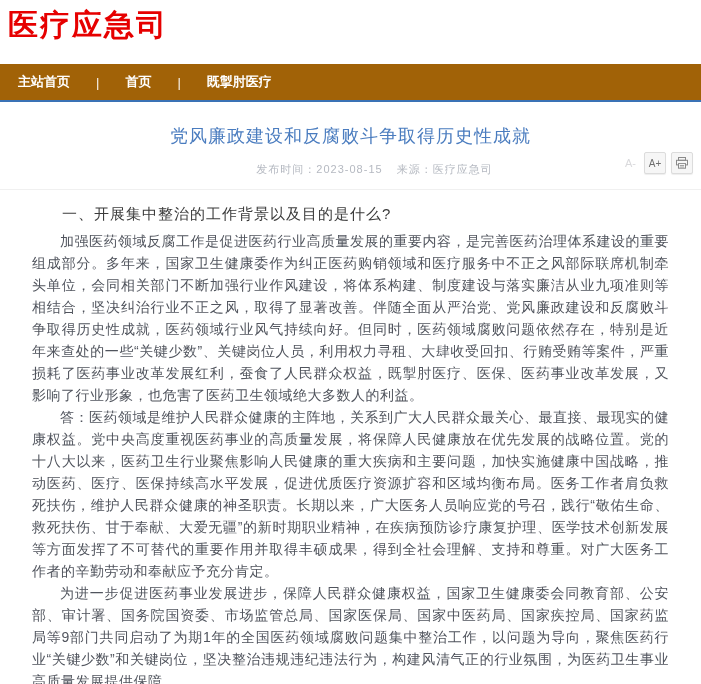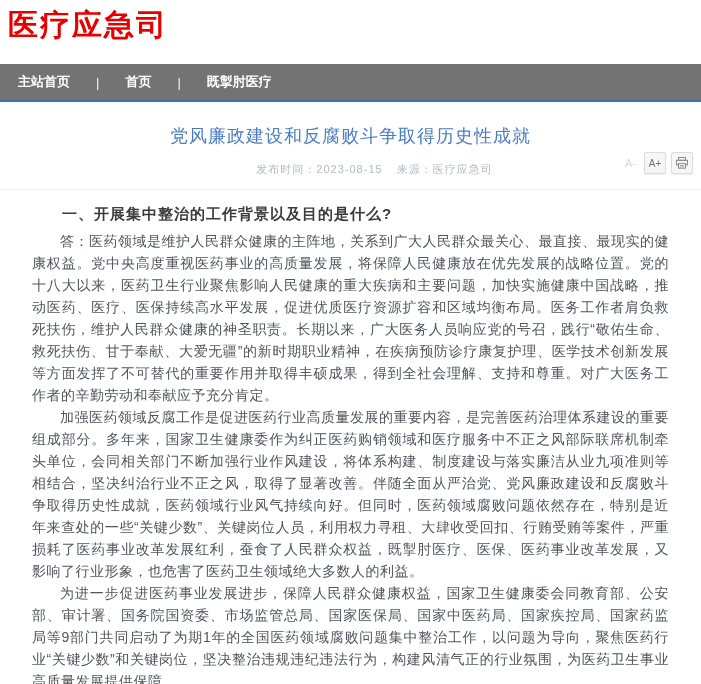--- a/index.html
+++ b/index.html
@@ -6,21 +6,21 @@
   body{
     width:701px;height:684px;background:#ffffff;
     font-family:"Liberation Sans", sans-serif;
     position:relative;overflow:hidden;
   }
   .site-header{height:64px;padding:6px 0 0 8px;box-sizing:border-box;}
   .site-title{
     color:#e60000;font-size:30px;font-weight:bold;letter-spacing:2px;line-height:38px;
   }
   .navbar{
-    height:38px;background:#737373;border-bottom:2px solid #3a72b5;
+    height:38px;background:#a16207;border-bottom:2px solid #3a72b5;
     display:flex;align-items:center;color:#ffffff;
     font-size:13px;font-weight:bold;padding-left:18px;box-sizing:border-box;
   }
   .nav-item{cursor:pointer;white-space:nowrap;}
   .nav-sep{margin:0 26px;font-weight:normal;opacity:.95;}
   .article{position:relative;padding-top:22px;}
   .article-title{
     text-align:center;color:#4a7cbf;font-size:18px;font-weight:normal;
     letter-spacing:1px;margin:0;
   }
@@ -37,21 +37,21 @@
     display:flex;align-items:center;justify-content:center;
     font-size:10px;color:#6f6f6f;border-radius:2px;
     box-shadow:0 1px 1px rgba(0,0,0,.07);cursor:pointer;
   }
   .divider{border-bottom:1px solid #f0f0f0;margin-top:12px;}
   .article-body{
     margin:12px 32px 0;color:#50545d;font-size:14px;line-height:22px;
     letter-spacing:0.5px;text-align:justify;
   }
   .question{
-    font-weight:bold;color:#3b3b3b;font-size:15px;text-indent:2em;
+    font-weight:normal;color:#3b3b3b;font-size:15px;text-indent:2em;
     margin:0 0 4px 0;letter-spacing:1px;line-height:24px;
   }
   .article-body p{margin:0;text-indent:2em;}
 </style>
 </head>
 <body>
 
 <header class="site-header">
   <span class="site-title">医疗应急司</span>
 </header>
@@ -84,17 +84,17 @@
           <line x1="3.8" y1="10" x2="8.2" y2="10" stroke="#8a8a8a" stroke-width="0.8"></line>
         </svg>
       </span>
     </span>
   </div>
 
   <div class="divider"></div>
 
   <div class="article-body">
     <h2 class="question">一、开展集中整治的工作背景以及目的是什么?</h2>
+    <p>加强医药领域反腐工作是促进医药行业高质量发展的重要内容，是完善医药治理体系建设的重要组成部分。多年来，国家卫生健康委作为纠正医药购销领域和医疗服务中不正之风部际联席机制牵头单位，会同相关部门不断加强行业作风建设，将体系构建、制度建设与落实廉洁从业九项准则等相结合，坚决纠治行业不正之风，取得了显著改善。伴随全面从严治党、党风廉政建设和反腐败斗争取得历史性成就，医药领域行业风气持续向好。但同时，医药领域腐败问题依然存在，特别是近年来查处的一些“关键少数”、关键岗位人员，利用权力寻租、大肆收受回扣、行贿受贿等案件，严重损耗了医药事业改革发展红利，蚕食了人民群众权益，既掣肘医疗、医保、医药事业改革发展，又影响了行业形象，也危害了医药卫生领域绝大多数人的利益。</p>
     <p>答：医药领域是维护人民群众健康的主阵地，关系到广大人民群众最关心、最直接、最现实的健康权益。党中央高度重视医药事业的高质量发展，将保障人民健康放在优先发展的战略位置。党的十八大以来，医药卫生行业聚焦影响人民健康的重大疾病和主要问题，加快实施健康中国战略，推动医药、医疗、医保持续高水平发展，促进优质医疗资源扩容和区域均衡布局。医务工作者肩负救死扶伤，维护人民群众健康的神圣职责。长期以来，广大医务人员响应党的号召，践行“敬佑生命、救死扶伤、甘于奉献、大爱无疆”的新时期职业精神，在疾病预防诊疗康复护理、医学技术创新发展等方面发挥了不可替代的重要作用并取得丰硕成果，得到全社会理解、支持和尊重。对广大医务工作者的辛勤劳动和奉献应予充分肯定。</p>
-    <p>加强医药领域反腐工作是促进医药行业高质量发展的重要内容，是完善医药治理体系建设的重要组成部分。多年来，国家卫生健康委作为纠正医药购销领域和医疗服务中不正之风部际联席机制牵头单位，会同相关部门不断加强行业作风建设，将体系构建、制度建设与落实廉洁从业九项准则等相结合，坚决纠治行业不正之风，取得了显著改善。伴随全面从严治党、党风廉政建设和反腐败斗争取得历史性成就，医药领域行业风气持续向好。但同时，医药领域腐败问题依然存在，特别是近年来查处的一些“关键少数”、关键岗位人员，利用权力寻租、大肆收受回扣、行贿受贿等案件，严重损耗了医药事业改革发展红利，蚕食了人民群众权益，既掣肘医疗、医保、医药事业改革发展，又影响了行业形象，也危害了医药卫生领域绝大多数人的利益。</p>
     <p>为进一步促进医药事业发展进步，保障人民群众健康权益，国家卫生健康委会同教育部、公安部、审计署、国务院国资委、市场监管总局、国家医保局、国家中医药局、国家疾控局、国家药监局等9部门共同启动了为期1年的全国医药领域腐败问题集中整治工作，以问题为导向，聚焦医药行业“关键少数”和关键岗位，坚决整治违规违纪违法行为，构建风清气正的行业氛围，为医药卫生事业高质量发展提供保障。</p>
   </div>
 </main>
 
 </body></html>

